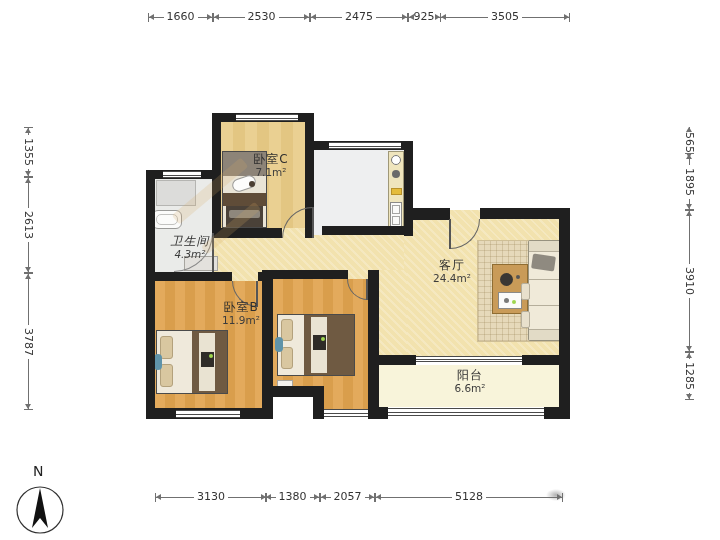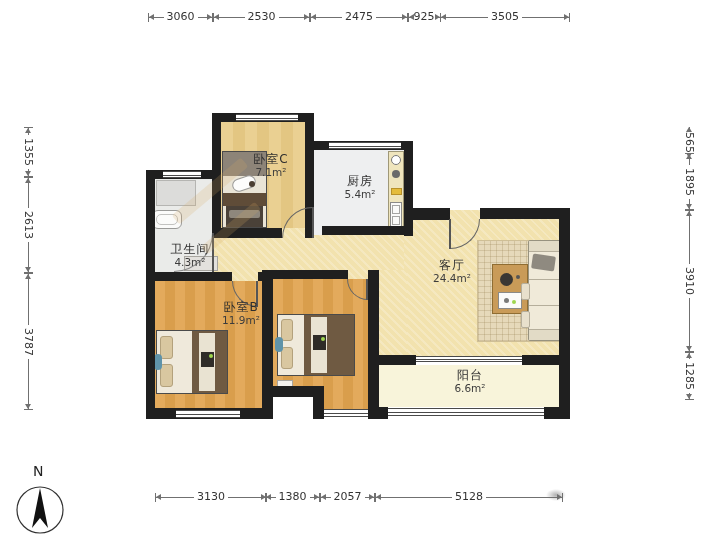--- a/index.html
+++ b/index.html
@@ -176,45 +176,41 @@
   <div class="arc" style="left:347px;top:279px;width:21px;height:21px;border-left:1px solid #666;border-bottom:1px solid #666;border-bottom-left-radius:100%;"></div>
   <div class="leaf" style="left:366px;top:279px;width:2px;height:21px;"></div>
 
   <div class="arc" style="left:450px;top:219px;width:30px;height:30px;border-right:1px solid #666;border-bottom:1px solid #666;border-bottom-right-radius:100%;"></div>
   <div class="leaf" style="left:449px;top:219px;width:2px;height:30px;"></div>
 
   <div class="rlabel" style="left:235px;top:152px;">
     <span class="nm">卧室C</span>
     <span class="ar">7.1m²</span>
   </div>
-  <div class="rlabel" style="left:324px;top:174px;">
-    <span class="nm">厨房</span>
-    <span class="ar">5.4m²</span>
-  </div>
-  <div class="rlabel" style="left:154px;top:242px;">
+  <div class="rlabel" style="left:154px;top:234px;font-style:italic;">
     <span class="nm">卫生间</span>
     <span class="ar">4.3m²</span>
   </div>
   <div class="rlabel" style="left:205px;top:300px;">
     <span class="nm">卧室B</span>
     <span class="ar">11.9m²</span>
   </div>
   <div class="rlabel" style="left:416px;top:258px;">
     <span class="nm">客厅</span>
     <span class="ar">24.4m²</span>
   </div>
   <div class="rlabel" style="left:434px;top:368px;">
     <span class="nm">阳台</span>
     <span class="ar">6.6m²</span>
   </div>
 
   <div class="dim-h" style="left:148px;top:10px;width:65px;">
     <i class="tk"></i>
       <i class="ln al"></i>
-      <span class="lb">3060</span>
+      <span class="lb">1660</span>
       <i class="ln ar"></i>
       <i class="tk"></i>
   </div>
   <div class="dim-h" style="left:213px;top:10px;width:97px;">
     <i class="tk"></i>
       <i class="ln al"></i>
       <span class="lb">2530</span>
       <i class="ln ar"></i>
       <i class="tk"></i>
   </div>

